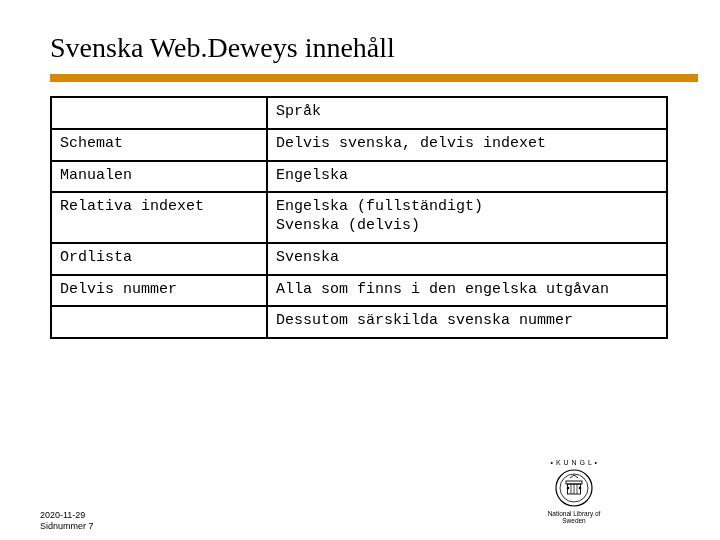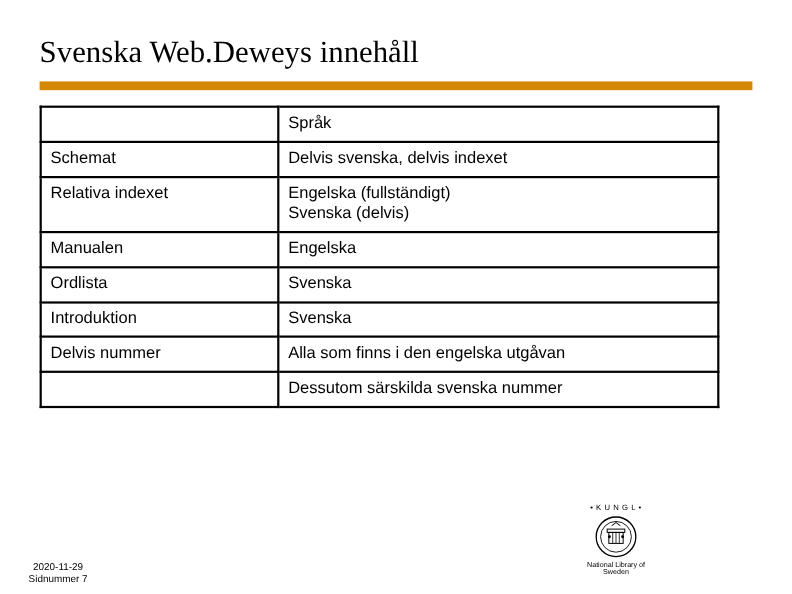--- a/index.html
+++ b/index.html
@@ -10,20 +10,21 @@
     height: 540px;
     background: #fff;
     font-family: Arial, Helvetica, sans-serif;
     color: #000;
   }
   .slide {
     position: relative;
     width: 612px;
     height: 540px;
     padding: 32px 36px 0 36px;
+    margin-left: 14px;
   }
   .title {
     font-family: "Times New Roman", Times, serif;
     font-size: 28px;
     font-weight: 400;
     margin: 0 0 10px 0;
   }
   .rule {
     height: 8px;
     background: #d48806;
@@ -36,29 +37,29 @@
     table-layout: fixed;
   }
   table.content col.c1 { width: 216px; }
   table.content col.c2 { width: 400px; }
   table.content td {
     border: 2px solid #000;
     padding: 5px 8px 6px 8px;
     font-size: 15px;
     vertical-align: top;
     line-height: 1.25;
+    font-family: Liberation Mono, monospace;
   }
   .footer {
     position: absolute;
     left: 26px;
     bottom: 8px;
     font-size: 9px;
     line-height: 1.25;
     color: #000;
-    text-align: center;
   }
   .logo {
     position: absolute;
     right: 20px;
     bottom: 16px;
     width: 64px;
     text-align: center;
   }
   .logo .text-top {
     font-size: 7px;
@@ -92,33 +93,29 @@
     <tbody>
         <tr>
       <td></td>
       <td>Språk</td>
     </tr>
     <tr>
       <td>Schemat</td>
       <td>Delvis svenska, delvis indexet</td>
     </tr>
     <tr>
+      <td>Manualen</td>
+      <td>Engelska</td>
+    </tr>
+    <tr>
       <td>Relativa indexet</td>
       <td>Engelska (fullständigt)<br>Svenska (delvis)</td>
     </tr>
     <tr>
-      <td>Manualen</td>
-      <td>Engelska</td>
-    </tr>
-    <tr>
       <td>Ordlista</td>
-      <td>Svenska</td>
-    </tr>
-    <tr>
-      <td>Introduktion</td>
       <td>Svenska</td>
     </tr>
     <tr>
       <td>Delvis nummer</td>
       <td>Alla som finns i den engelska utgåvan</td>
     </tr>
     <tr>
       <td></td>
       <td>Dessutom särskilda svenska nummer</td>
     </tr>

